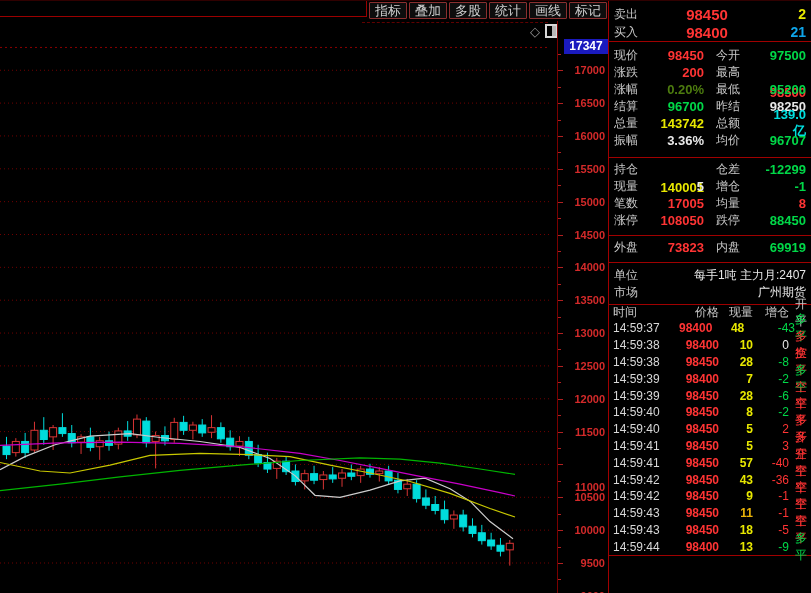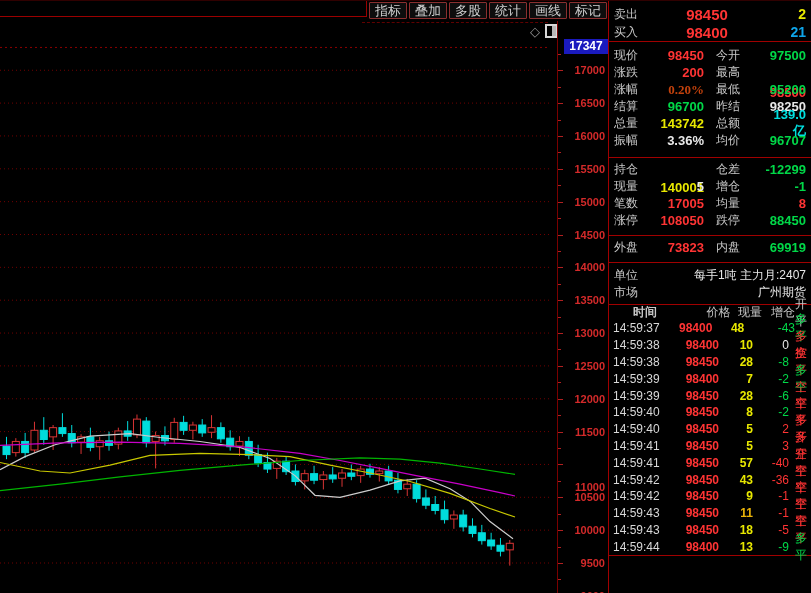--- a/index.html
+++ b/index.html
@@ -295,21 +295,21 @@
           <span class="q-v2" style="color: rgb(0, 216, 72);">97500</span>
         </div>
         <div class="q-row">
           <span class="q-l">涨跌</span>
           <span class="q-v1" style="color: rgb(255, 52, 52);">200</span>
           <span class="q-l2">最高</span>
           <span class="q-v2" style="color: rgb(255, 52, 52); margin-top: 40px;">98500</span>
         </div>
         <div class="q-row">
           <span class="q-l">涨幅</span>
-          <span class="q-v1" style="color: #c2410c; font-family: Liberation Serif, serif;">0.20%</span>
+          <span class="q-v1" style="color: #4d7c0f;">0.20%</span>
           <span class="q-l2">最低</span>
           <span class="q-v2" style="color: rgb(0, 216, 72);">95200</span>
         </div>
         <div class="q-row">
           <span class="q-l">结算</span>
           <span class="q-v1" style="color: rgb(0, 216, 72);">96700</span>
           <span class="q-l2">昨结</span>
           <span class="q-v2" style="color: rgb(232, 232, 232);">98250</span>
         </div>
         <div class="q-row">
@@ -363,21 +363,21 @@
         <div class="info-row">
           <span class="info-l">单位</span>
           <span class="info-v">每手1吨  主力月:2407</span>
         </div>
         <div class="info-row">
           <span class="info-l">市场</span>
           <span class="info-v">广州期货</span>
         </div>
       </div>
     <div id="tape-head">
-        <span class="t-time" style="color: rgb(200, 200, 200); font-weight: bold; margin-left: 20px;">时间</span>
+        <span class="t-time" style="color: rgb(200, 200, 200); font-weight: normal;">时间</span>
         <span class="t-price" style="color: rgb(200, 200, 200); font-weight: normal;">价格</span>
         <span class="t-vol" style="color: rgb(200, 200, 200); font-weight: normal;">现量</span>
         <span class="t-delta" style="color: rgb(200, 200, 200); font-weight: normal;">增仓</span>
         <span class="t-flag" style="color: rgb(200, 200, 200); font-weight: normal;">开平</span>
       </div>
     <div id="tape">
         <div class="tape-row">
           <span class="t-time">14:59:37</span>
           <span class="t-price" style="color: rgb(255, 52, 52);">98400</span>
           <span class="t-vol" style="color: rgb(232, 232, 0);">48</span>

